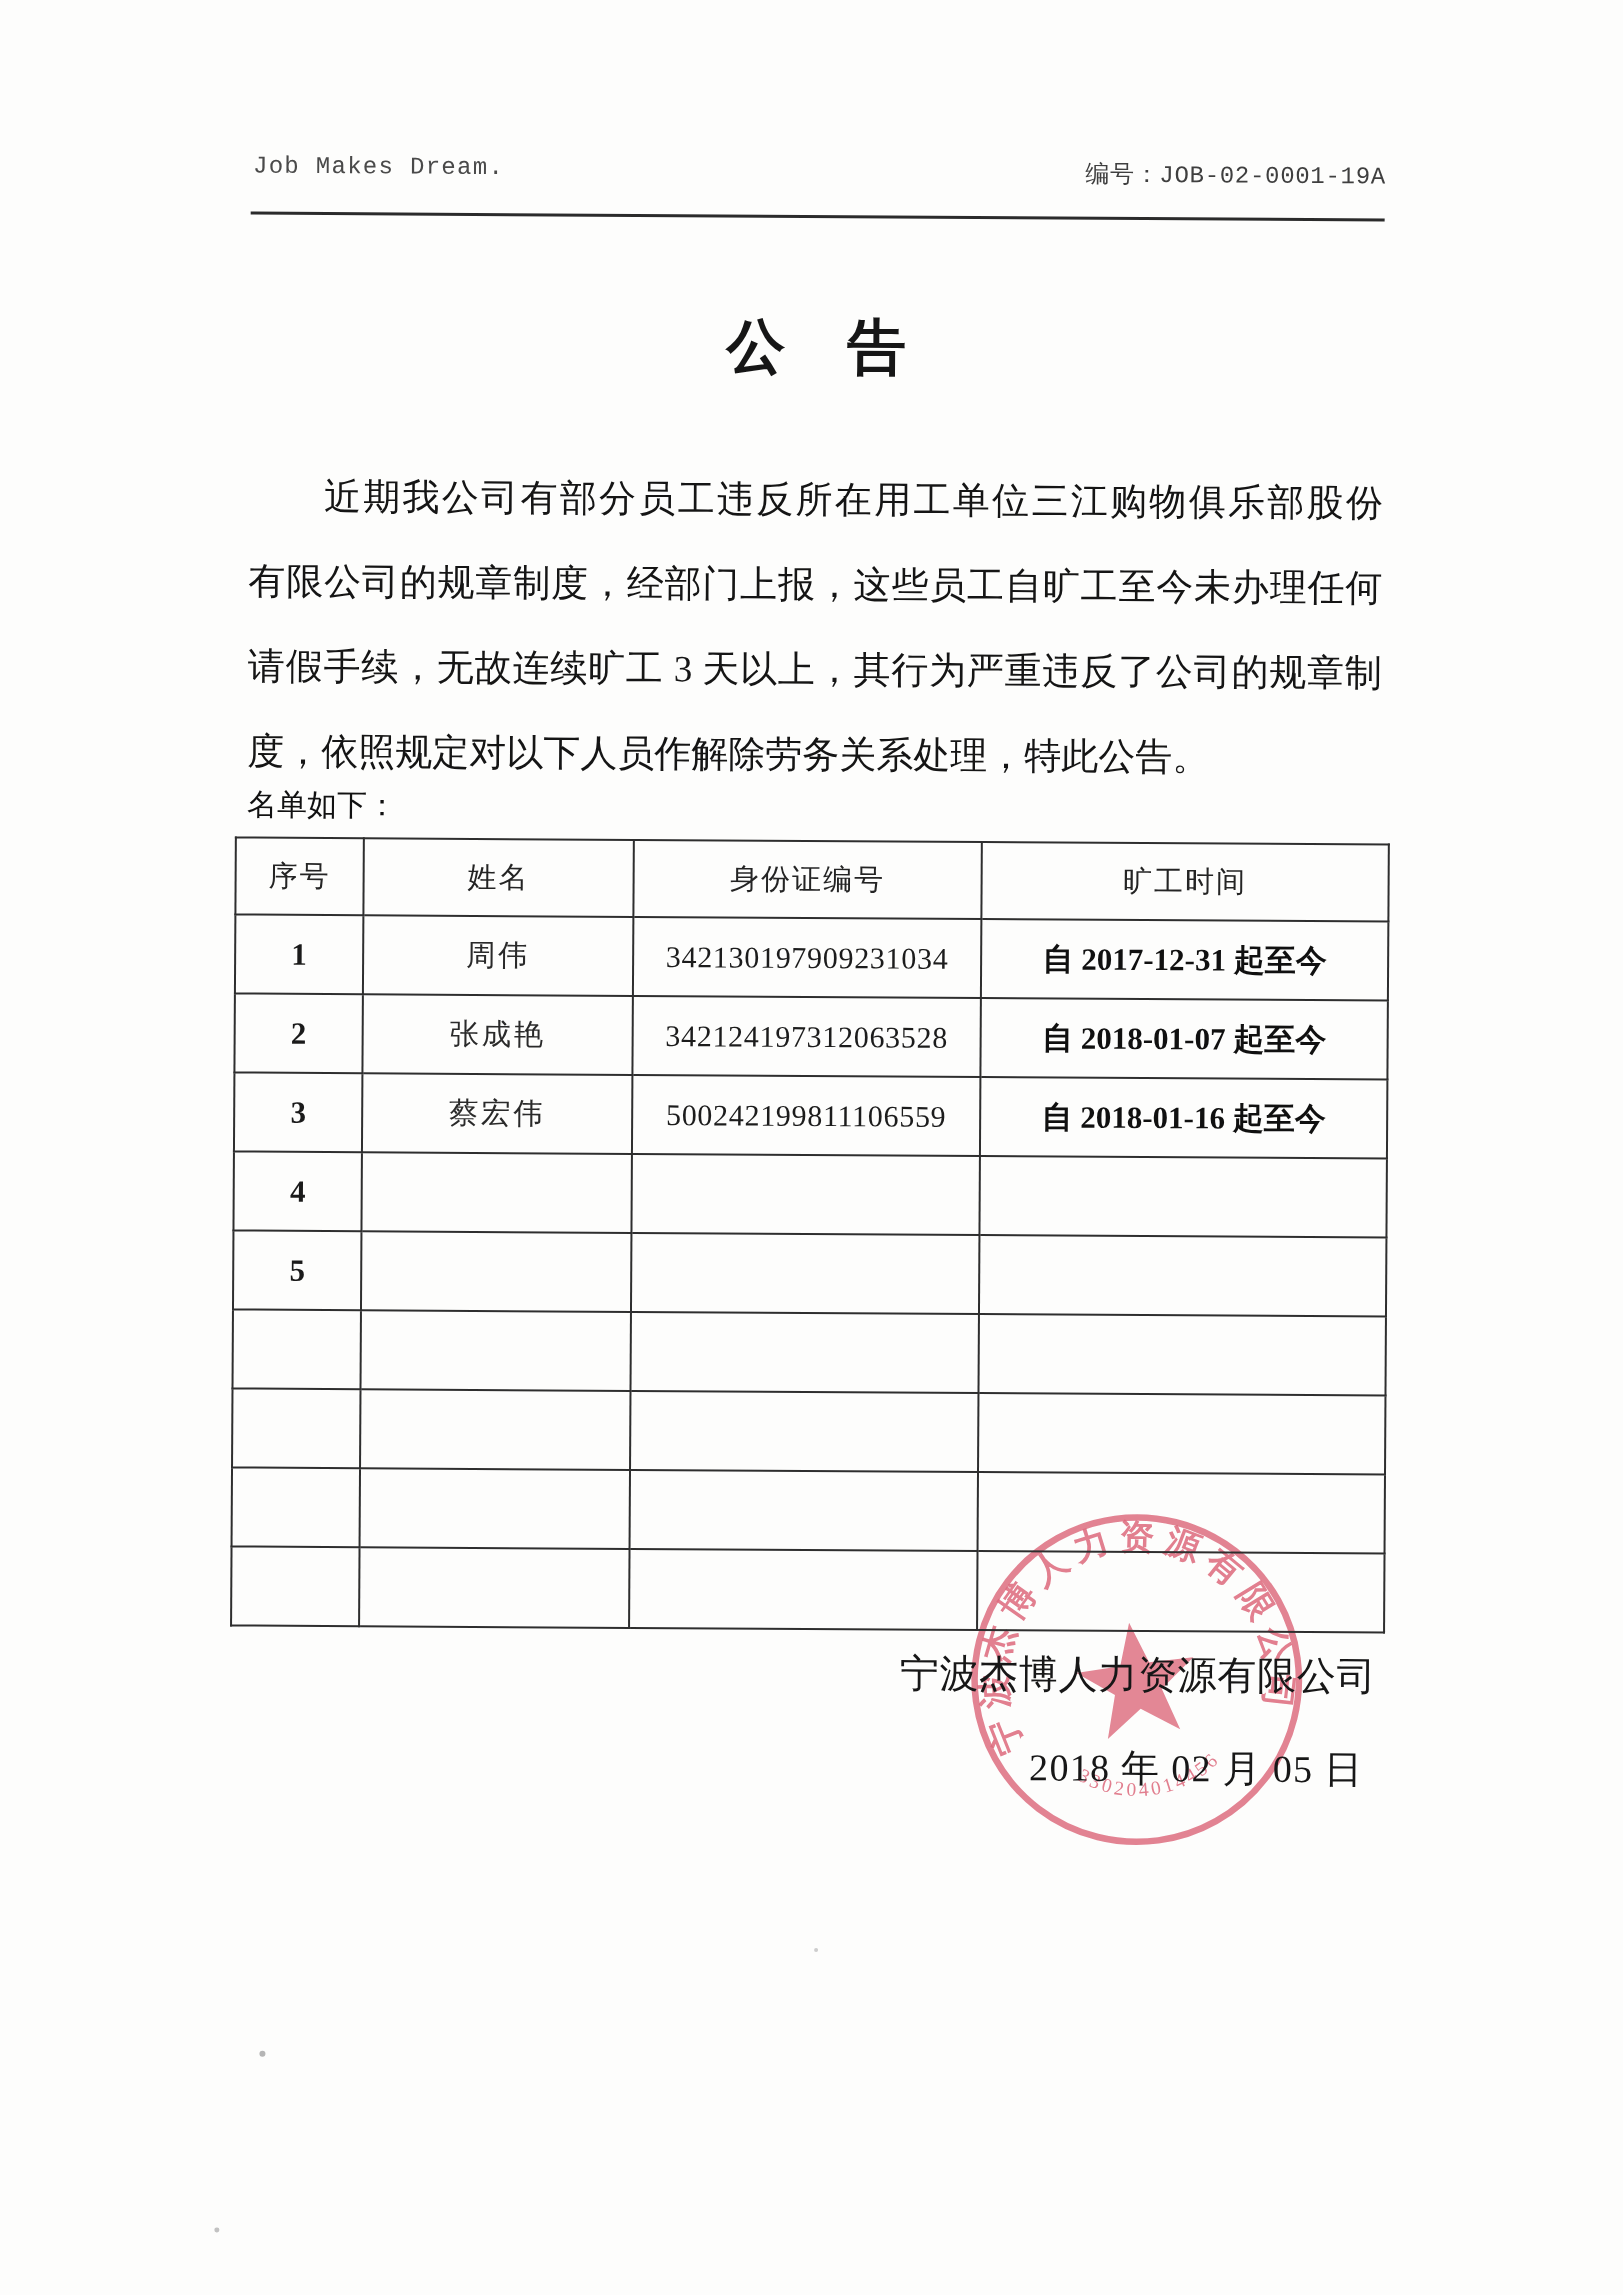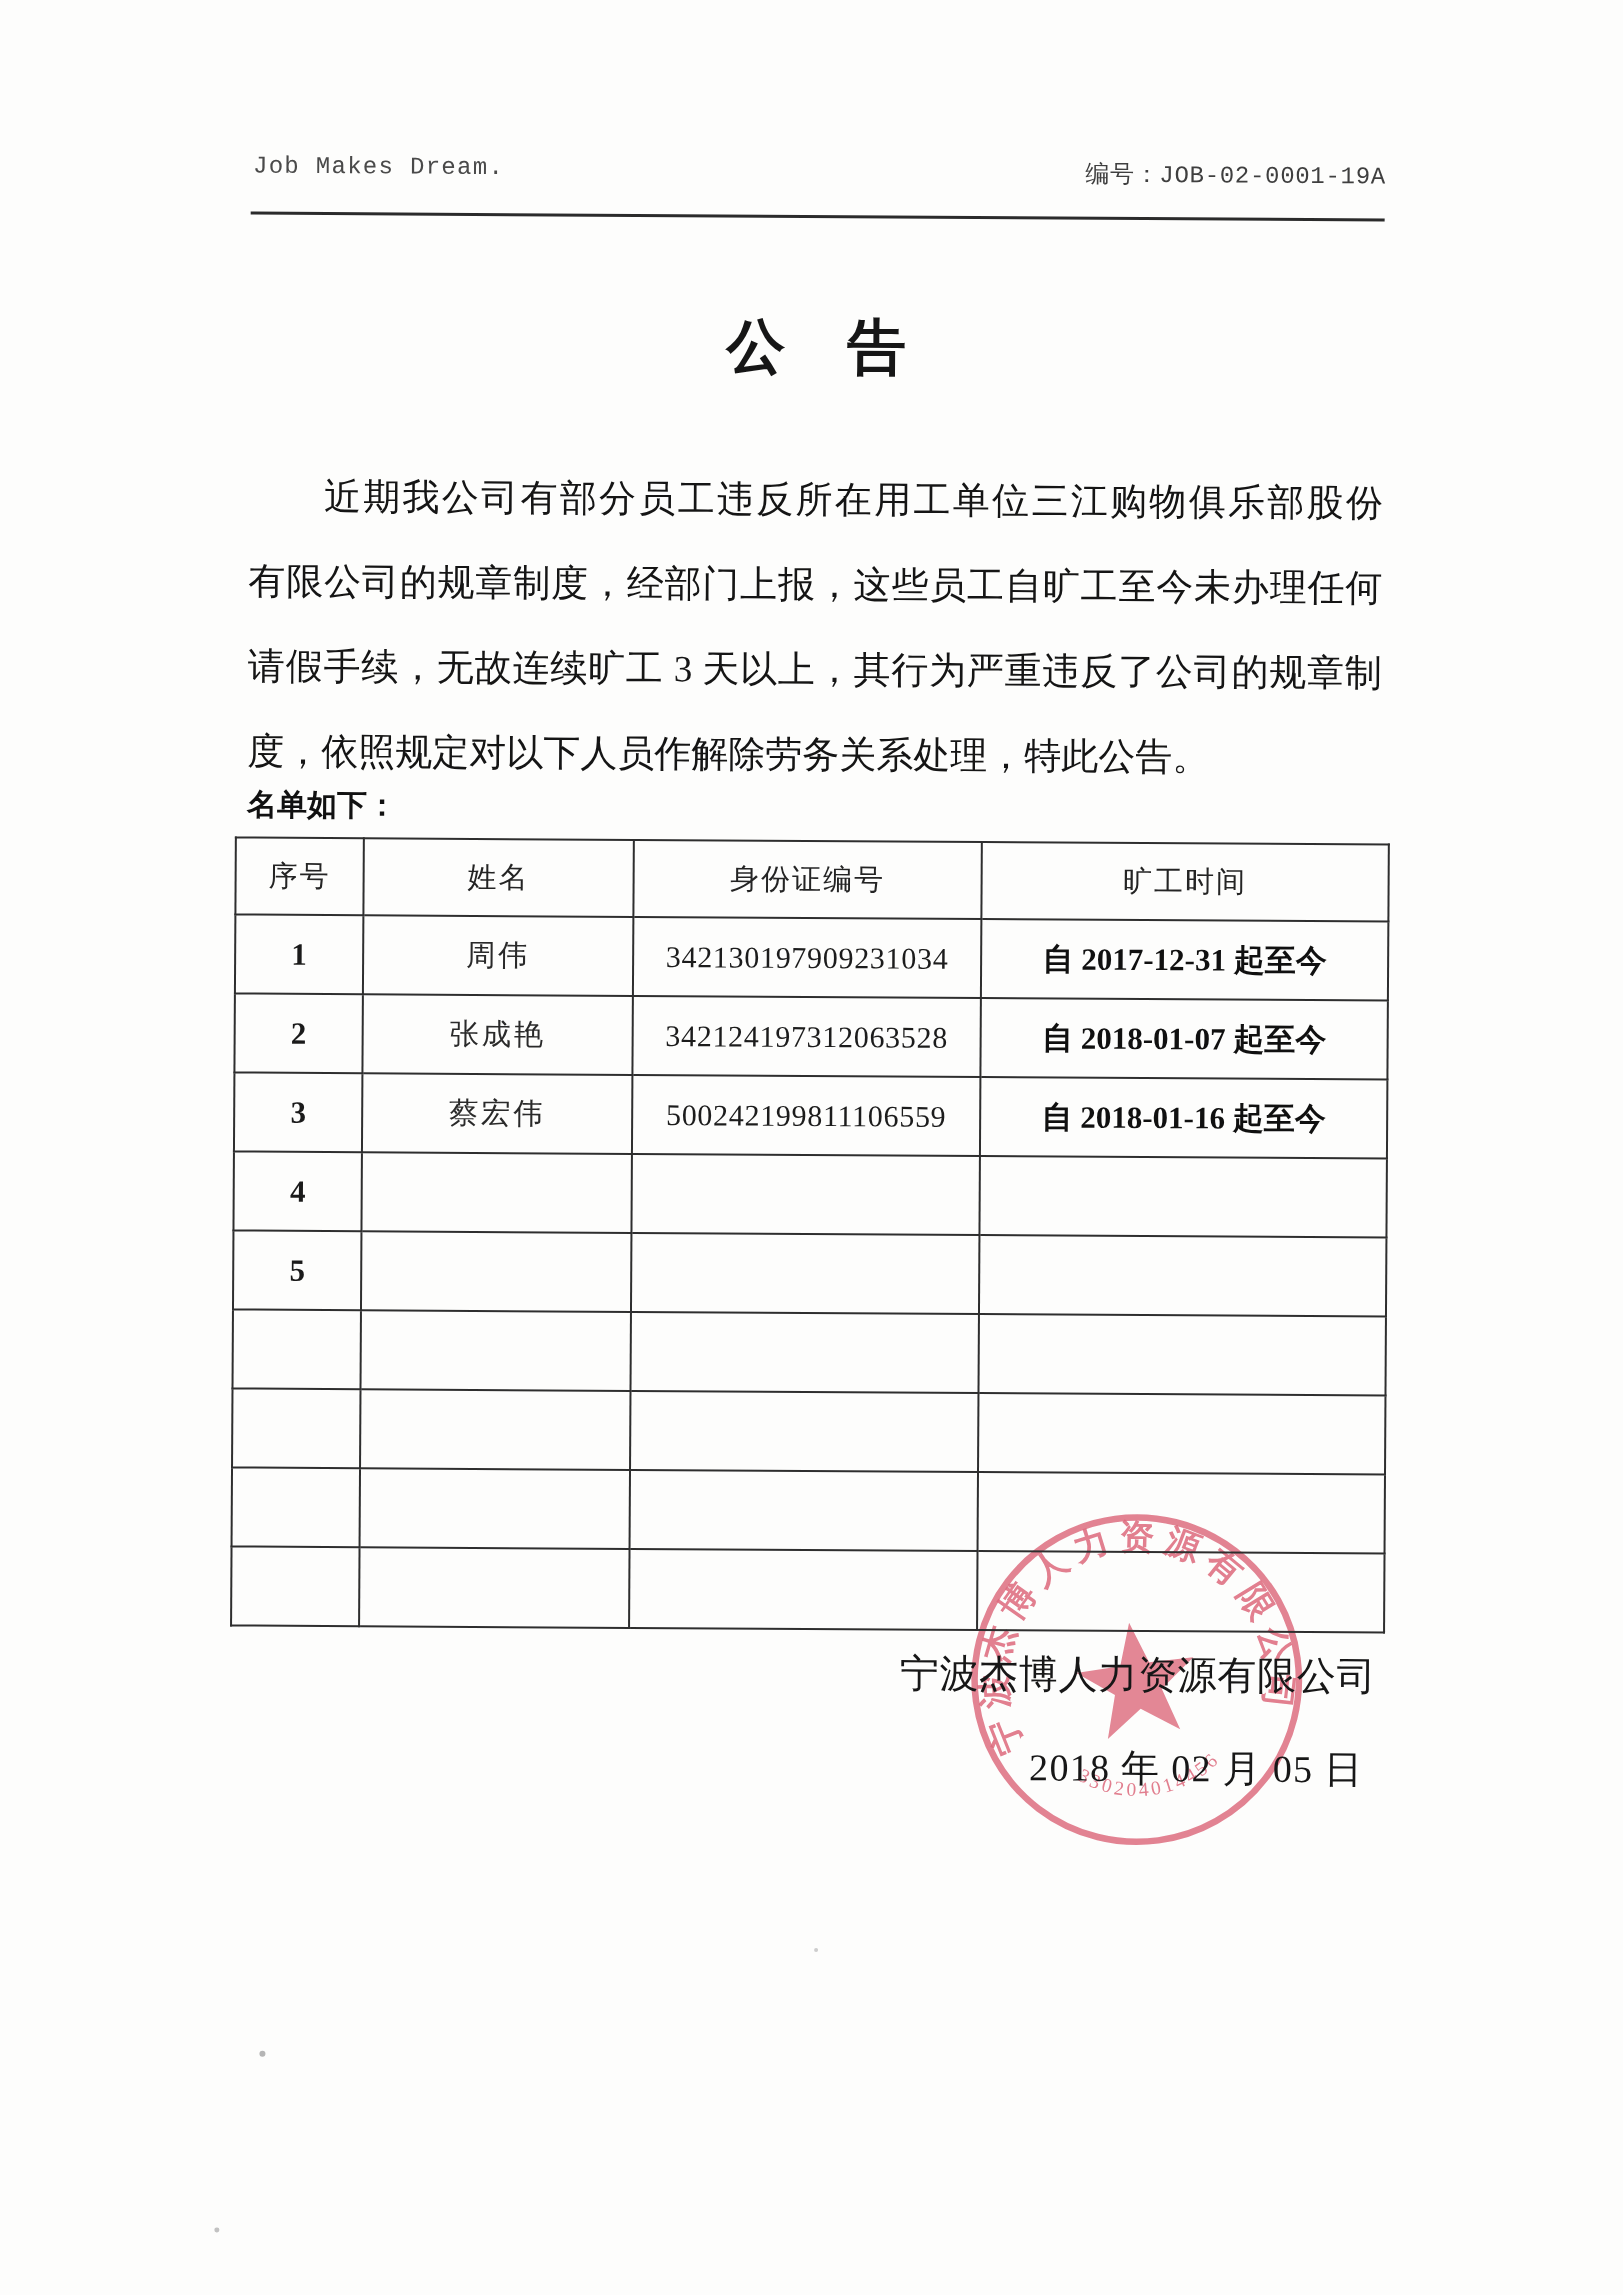--- a/index.html
+++ b/index.html
@@ -27,21 +27,21 @@
 
   .para-line{
     position:absolute;left:245px;width:1134px;font-size:37px;line-height:46px;color:#151515;
     text-align:justify;text-align-last:justify;text-justify:inter-character;white-space:nowrap;
   }
   .para-line.first{text-indent:75px;}
   .para-line.last{text-align:left;text-align-last:left;}
   .l1{top:477px;} .l2{top:562px;} .l3{top:647px;} .l4{top:732px;}
 
   .list-label{
-    position:absolute;left:245px;top:788px;font-size:30px;font-weight:700;
+    position:absolute;left:245px;top:788px;font-size:30px;font-weight:400;
     font-family:"Liberation Sans","DejaVu Sans",sans-serif;color:#111;
   }
 
   table.roster{
     position:absolute;left:233px;top:840px;width:1153px;z-index:2;
     border-collapse:collapse;table-layout:fixed;background:transparent;
   }
   table.roster th,table.roster td{
     border:2px solid #2e2e2e;text-align:center;vertical-align:middle;
     overflow:hidden;white-space:nowrap;background:transparent;

